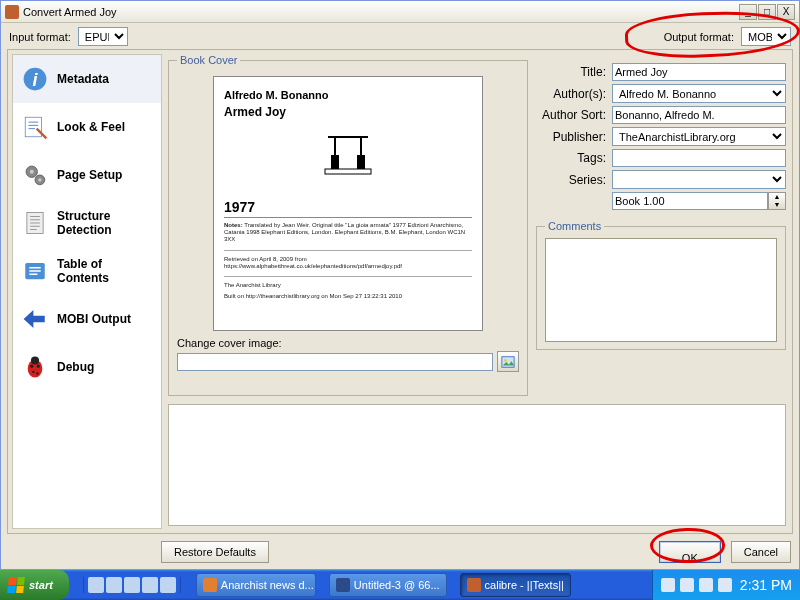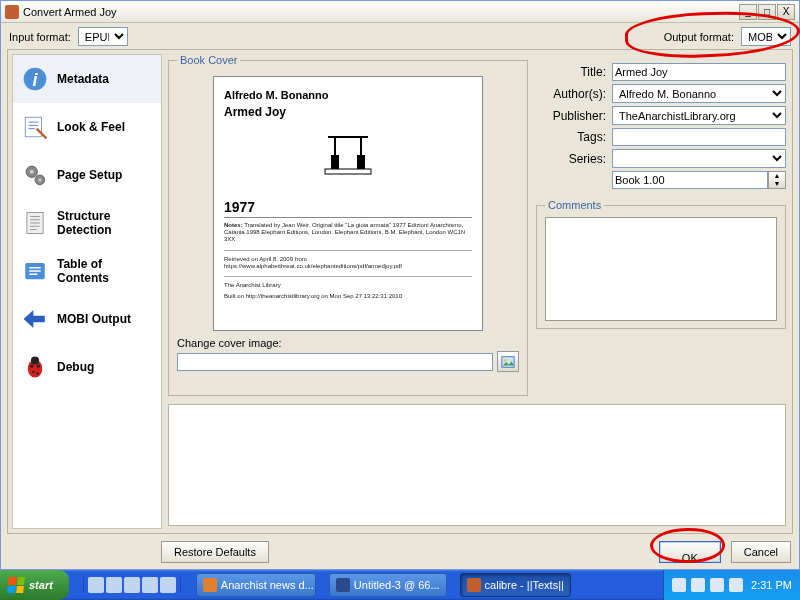--- a/index.html
+++ b/index.html
@@ -84,21 +84,21 @@
 .startbtn .winlogo { width:16px; height:16px; display:grid; grid-template-columns:1fr 1fr; grid-template-rows:1fr 1fr; gap:1px; transform:skewX(-6deg);}
 .winlogo span:nth-child(1){background:#f65314;} .winlogo span:nth-child(2){background:#7cbb00;}
 .winlogo span:nth-child(3){background:#00a1f1;} .winlogo span:nth-child(4){background:#ffbb00;}
 .tbitem { height:24px; margin:0 1px; padding:0 6px; background:linear-gradient(#5b97e6,#3b78ce); border:1px solid #2a5ab0; display:flex; align-items:center; gap:4px; border-radius:3px; max-width:120px; overflow:hidden; white-space:nowrap; cursor:pointer;}
 .tbitem.active { background:linear-gradient(#1b4fa8,#2a5fc0); border:1px solid #12357a; box-shadow: inset 1px 1px 3px rgba(0,0,0,0.4);}
 .tbicon { width:14px; height:14px; background:#fff; border-radius:2px; flex-shrink:0; }
 .ql { display:flex; gap:2px; padding:0 4px; border-left:1px solid #1a4aae; border-right:1px solid #1a4aae; margin:0 3px;}
 .ql .qicon { width:16px; height:16px; background:#c0d5f0; border-radius:2px; cursor:pointer;}
 .tray { margin-left:auto; background:linear-gradient(#1b8eee,#149ff0); height:30px; display:flex; align-items:center; padding:0 8px; gap:5px; border-left:1px solid #0a5aaa;}
 .tray .ticon { width:14px; height:14px; border-radius:2px; background:#dce8f8;}
-.tray .clock { font-size:11px; margin-left:3px;}
+.tray .clock { font-size:14px; margin-left:3px;}
 </style>
 </head>
 <body>
 
 <div class="dialog">
   <div class="titlebar">
     <div class="appicon"></div>
     <div class="title">Convert Armed Joy</div>
     <div class="winbtns">
       <div class="winbtn">_</div>
@@ -231,20 +231,24 @@
       <div class="metaform">
         <div class="row">
             <label>Title:</label>
             <input type="text" value="Armed Joy" style="">
           </div>
         <div class="row">
             <label>Author(s):</label>
             <select><option>Alfredo M. Bonanno</option></select>
           </div>
         <div class="row">
+            <label>Author Sort:</label>
+            <input type="text" value="Bonanno, Alfredo M." style="">
+          </div>
+        <div class="row">
             <label>Publisher:</label>
             <select><option>TheAnarchistLibrary.org</option></select>
           </div>
         <div class="row">
             <label>Tags:</label>
             <input type="text" value="" style="">
           </div>
         <div class="row">
             <label>Series:</label>
             <select><option></option></select>

